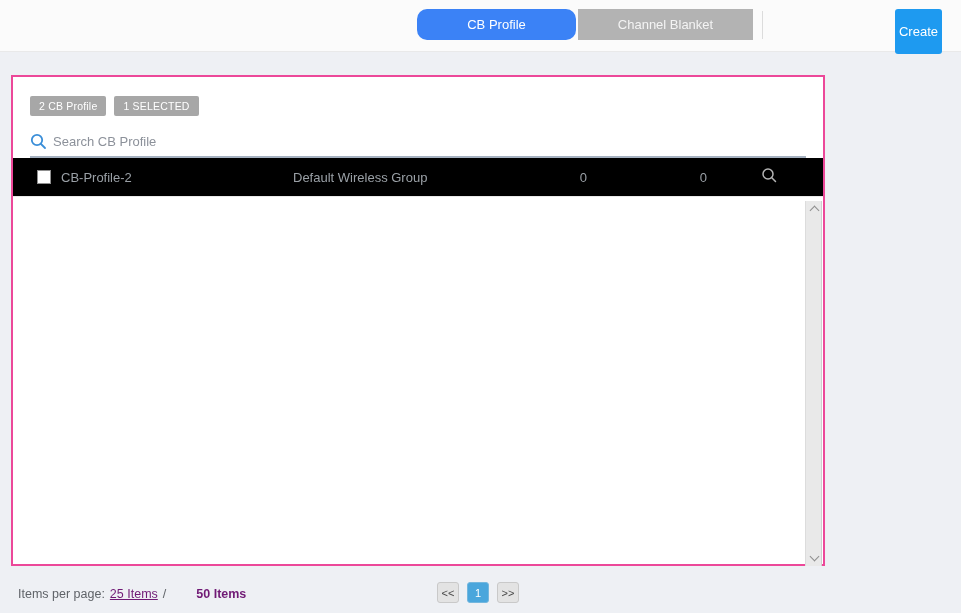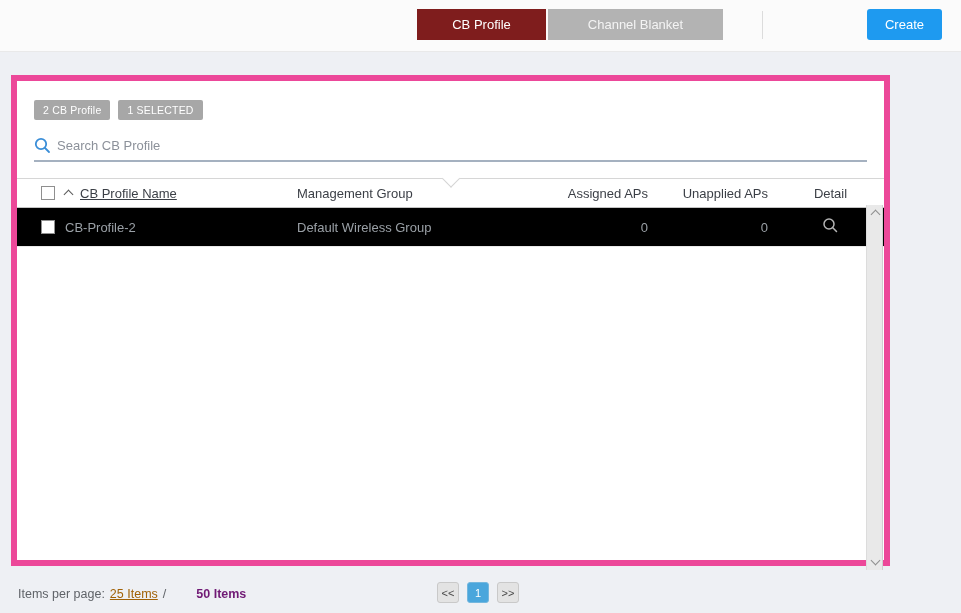--- a/index.html
+++ b/index.html
@@ -16,34 +16,34 @@
   .topbar {
     position: absolute; top: 0; left: 0; right: 0; height: 52px;
     background: #fbfbfb;
     border-bottom: 1px solid #e9e9e9;
   }
   .tab-group { position: absolute; left: 417px; top: 9px; display: flex; gap: 2px; }
   .tab {
     height: 31px; border: none; font-family: inherit; font-size: 13px;
     cursor: pointer; padding: 0;
   }
-  .tab-active   { width: 129px; background: #7f1d1d; color: #ffffff; }
+  .tab-active   { width: 159px; background: #3b82f6; color: #ffffff; border-radius: 10px; }
   .tab-inactive { width: 175px; background: #b3b3b3; color: #f4f4f4; }
   .topbar-divider { position: absolute; left: 762px; top: 11px; width: 1px; height: 28px; background: #dcdcdc; }
   .action-group { position: absolute; right: 19px; top: 9px; display: flex; gap: 10px; }
   .btn-primary {
-    height: 31px; padding: 0 18px; border: none; border-radius: 3px;
+    height: 45px; padding: 0 4px; border: none; border-radius: 3px;
     background: #1e9af0; color: #ffffff; font-family: inherit; font-size: 13px;
     cursor: pointer;
   }
 
   
   .card {
-    position: absolute; left: 11px; top: 75px; width: 879px; height: 491px;
-    background: #ffffff; border: 6px solid #ec4899;
+    position: absolute; left: 11px; top: 75px; width: 814px; height: 491px;
+    background: #ffffff; border: 2px solid #ec4899;
   }
   .badge-row { display: flex; gap: 8px; padding: 19px 0 0 17px; }
   .badge {
     background: #a7a7a7; color: #ffffff; font-size: 10.5px;
     padding: 4px 9px; border-radius: 2px; letter-spacing: .2px;
   }
   .search-row { display: flex; align-items: center; gap: 6px; margin: 17px 17px 0 17px; }
   .search-row svg { flex: 0 0 auto; display: block; }
   .search-input {
     flex: 1; border: none; outline: none; font-family: inherit;
@@ -115,21 +115,21 @@
   .scroll-arrow { position: absolute; left: 5px; width: 7px; height: 7px; }
   .scroll-up   { top: 6px;    border-top: 1px solid #8e8e8e;    border-right: 1px solid #8e8e8e; transform: rotate(-45deg); }
   .scroll-down { bottom: 6px; border-bottom: 1px solid #8e8e8e; border-right: 1px solid #8e8e8e; transform: rotate(45deg); }
 
   
   .footer { position: absolute; left: 11px; right: 16px; top: 582px; height: 26px; }
   .items-info {
     position: absolute; left: 7px; top: 5px;
     font-size: 12.5px; color: #5f6368;
   }
-  .items-info .link { color: #a16207; text-decoration: underline; cursor: pointer; margin: 0 3px 0 5px; }
+  .items-info .link { color: #701a75; text-decoration: underline; cursor: pointer; margin: 0 3px 0 5px; }
   .items-info .sep { margin: 0 2px; }
   .items-info .total { font-weight: bold; color: #701a75; margin-left: 28px; }
   .pagination {
     position: absolute; left: 50%; top: 0; transform: translateX(-50%);
     display: flex; gap: 8px;
   }
   .page-btn {
     min-width: 22px; height: 21px; font-family: inherit; font-size: 11px;
     border-radius: 3px; cursor: pointer; padding: 0 3px;
   }
@@ -159,34 +159,20 @@
 
   <div class="search-row">
     <svg width="17" height="17" viewBox="0 0 17 17">
       <circle cx="7" cy="7" r="5.2" fill="none" stroke="#3a8ed8" stroke-width="1.8"></circle>
       <line x1="11" y1="11" x2="15" y2="15" stroke="#3a8ed8" stroke-width="1.8" stroke-linecap="round"></line>
     </svg>
     <input class="search-input" type="text" placeholder="Search CB Profile" style="">
   </div>
   <div class="search-underline"></div>
 
-  <div class="trow thead">
-    <div class="header-notch"></div>
-    <div class="cell-check">
-      <span class="checkbox"></span>
-    </div>
-    <div class="cell-name">
-      <span class="sort-caret"></span>
-      <span class="col-link">CB Profile Name</span>
-    </div>
-    <div>Management Group</div>
-    <div class="num-col">Assigned APs</div>
-    <div class="num-col">Unapplied APs</div>
-    <div class="detail-col">Detail</div>
-  </div>
 
 
   <div class="trow tbody-row">
     <div class="cell-check">
       <span class="checkbox"></span>
     </div>
     <div class="cell-name">CB-Profile-2</div>
     <div>Default Wireless Group</div>
     <div class="num-col">0</div>
     <div class="num-col">0</div>

